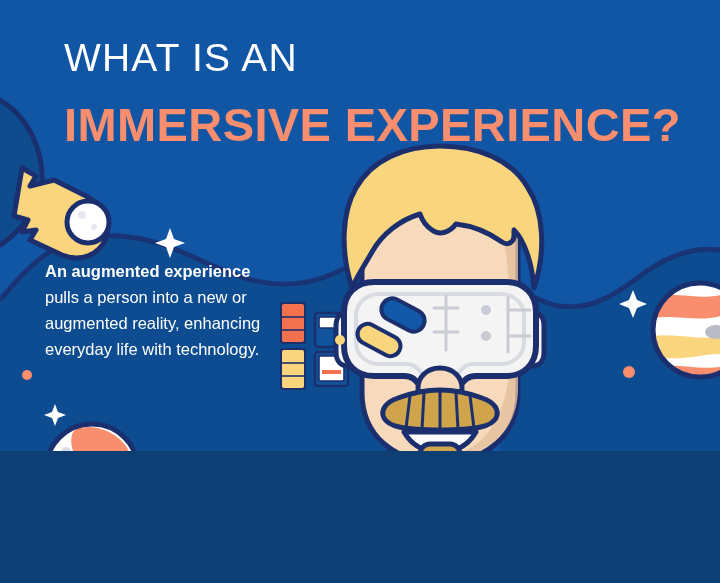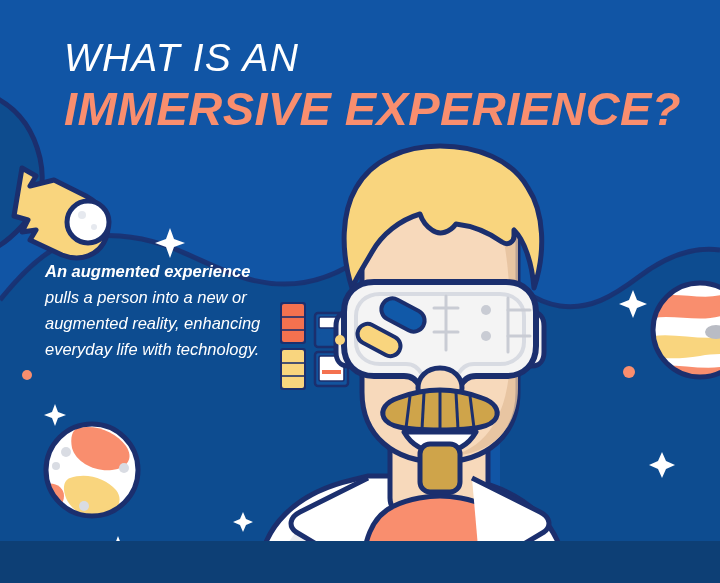--- a/index.html
+++ b/index.html
@@ -1,39 +1,38 @@
 <!DOCTYPE html>
 <html><head>
 <meta charset="utf-8">
 <style>
   html,body{margin:0;padding:0;background:#0d3f75;}
   #stage{
-    position:relative;width:720px;height:541px;overflow:hidden;
+    position:relative;width:720px;height:451px;overflow:hidden;
     background:#4c1d95;
     font-family:"Liberation Sans", sans-serif;
-    font-style:italic;
   }
   #art{position:absolute;inset:0;width:720px;height:583px;display:block;}
 
   
   #title-block{
     position:absolute;left:64px;top:38px;width:640px;
     pointer-events:none;
   }
   #title-line1{
     font-family:"Liberation Sans", sans-serif;
     font-size:39px;letter-spacing:1.2px;
     color:#ffffff;font-weight:400;line-height:1.05;
     white-space:nowrap;
   }
   #title-line2{
     font-family:"Liberation Sans", sans-serif;
     font-size:47px;letter-spacing:0.4px;
     color:#f98e6e;font-weight:700;line-height:1.1;
-    margin-top:4px;white-space:nowrap;
+    margin-top:20px;white-space:nowrap;
   }
 
   
   #body-copy{
     position:absolute;left:45px;top:258px;width:235px;
     color:#ffffff;font-size:16.5px;line-height:26px;
     font-family:"Liberation Sans", sans-serif;
   }
   #body-lead{font-weight:700;}
   #body-rest{font-weight:400;}

